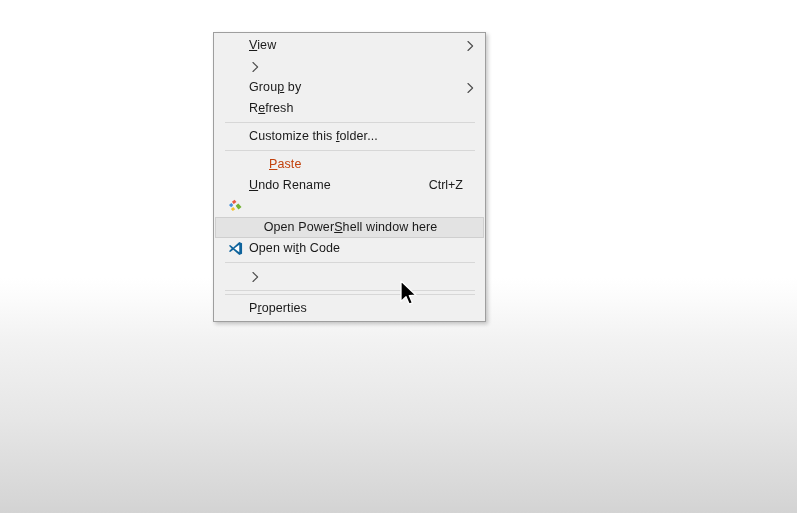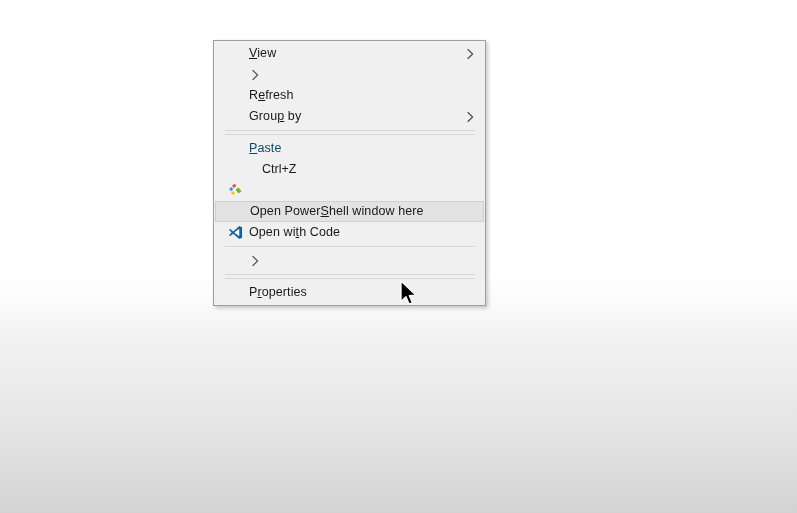--- a/index.html
+++ b/index.html
@@ -30,21 +30,21 @@
                 #e6e6e6 420px,
                 #dedede 460px,
                 #d6d6d6 500px,
                 #d3d3d3 513px);
   }
 
   
   #context-menu {
     position: absolute;
     left: 213px;
-    top: 40px;
+    top: 32px;
     width: 273px;
     background: #f0f0f0;
     border: 1px solid #9e9e9e;
     box-shadow: 2px 2px 4px rgba(0,0,0,0.22);
     padding: 2px 0 2px 0;
     box-sizing: border-box;
     font-size: 12px;
     color: #1a1a1a;
     user-select: none;
   }
@@ -67,24 +67,26 @@
     box-sizing: border-box;
     white-space: nowrap;
     cursor: default;
   }
 
   .menu-item.highlighted {
     background: #e3e3e3;
     border: 1px solid #cfcfcf;
     height: 21px;
     line-height: 19px;
+    flex-direction: column;
   }
 
   .menu-item.disabled .item-label {
-    color: #0c4a6e;
+    color: #c2410c;
+    margin-left: 20px;
   }
 
   
   .item-icon {
     width: 22px;
     min-width: 22px;
     height: 17px;
     display: flex;
     align-items: center;
     justify-content: center;
@@ -96,21 +98,20 @@
     font-size: 12.5px;
     letter-spacing: 0.1px;
     color: #1a1a1a;
     padding-left: 1px;
   }
 
   .item-shortcut {
     font-size: 12.5px;
     color: #1a1a1a;
     margin-left: 14px;
-    margin-right: 12px;
   }
 
   .item-arrow {
     width: 12px;
     min-width: 12px;
     display: flex;
     align-items: center;
     justify-content: flex-end;
     margin-right: 1px;
   }
@@ -163,41 +164,47 @@
       <li class="menu-item">
         <span class="item-icon"></span>
         <span class="item-arrow">
           <svg width="9" height="12" viewBox="0 0 9 12" xmlns="http://www.w3.org/2000/svg">
             <path d="M2 1.5 L6.6 6 L2 10.5" fill="none" stroke="#4d4d4d" stroke-width="1.15" stroke-linecap="round" stroke-linejoin="round"></path>
           </svg>
         </span>
       </li>
       <li class="menu-item">
         <span class="item-icon"></span>
+        <span class="item-label">Grou<span class="acc">p</span> by</span>
+        <span class="item-arrow">
+          <svg width="9" height="12" viewBox="0 0 9 12" xmlns="http://www.w3.org/2000/svg">
+            <path d="M2 1.5 L6.6 6 L2 10.5" fill="none" stroke="#4d4d4d" stroke-width="1.15" stroke-linecap="round" stroke-linejoin="round"></path>
+          </svg>
+        </span>
+      </li>
+      <li class="menu-item">
+        <span class="item-icon"></span>
         <span class="item-label">R<span class="acc">e</span>fresh</span>
         <span class="item-arrow"></span>
       </li>
-      <li class="menu-item">
-        <span class="item-icon"></span>
-        <span class="item-label">Grou<span class="acc">p</span> by</span>
-        <span class="item-arrow">
-          <svg width="9" height="12" viewBox="0 0 9 12" xmlns="http://www.w3.org/2000/svg">
-            <path d="M2 1.5 L6.6 6 L2 10.5" fill="none" stroke="#4d4d4d" stroke-width="1.15" stroke-linecap="round" stroke-linejoin="round"></path>
-          </svg>
-        </span>
-      </li>
-      <li class="menu-separator"></li>
+      <li class="menu-separator"></li>
+      <li class="menu-item">
+        <span class="item-icon"></span>
+        <span class="item-label">Customize this <span class="acc">f</span>older...</span>
+        <span class="item-arrow"></span>
+      </li>
       <li class="menu-separator"></li>
       <li class="menu-item disabled">
         <span class="item-icon"></span>
         <span class="item-label"><span class="acc">P</span>aste</span>
         <span class="item-arrow"></span>
       </li>
       <li class="menu-item">
         <span class="item-icon"></span>
+        <span class="item-label"><span class="acc">U</span>ndo Rename</span>
         <span class="item-shortcut">Ctrl+Z</span>
         <span class="item-arrow"></span>
       </li>
       <li class="menu-item">
         <span class="item-icon git-icon">
           <svg width="15" height="15" viewBox="0 0 16 16" xmlns="http://www.w3.org/2000/svg">
             <path d="M4.2 3.0 L7.0 0.9 L9.0 3.2 L6.1 5.3 Z" fill="#e8573f"></path>
             <path d="M1.0 6.4 L3.6 4.2 L5.9 6.6 L3.3 8.7 Z" fill="#4a90d9"></path>
             <path d="M3.0 10.6 L5.6 8.5 L7.7 10.8 L5.1 12.9 Z" fill="#f2c230"></path>
             <path d="M8.1 7.1 L11.0 4.9 L14.4 8.6 L11.2 11.2 Z" fill="#73b234"></path>

